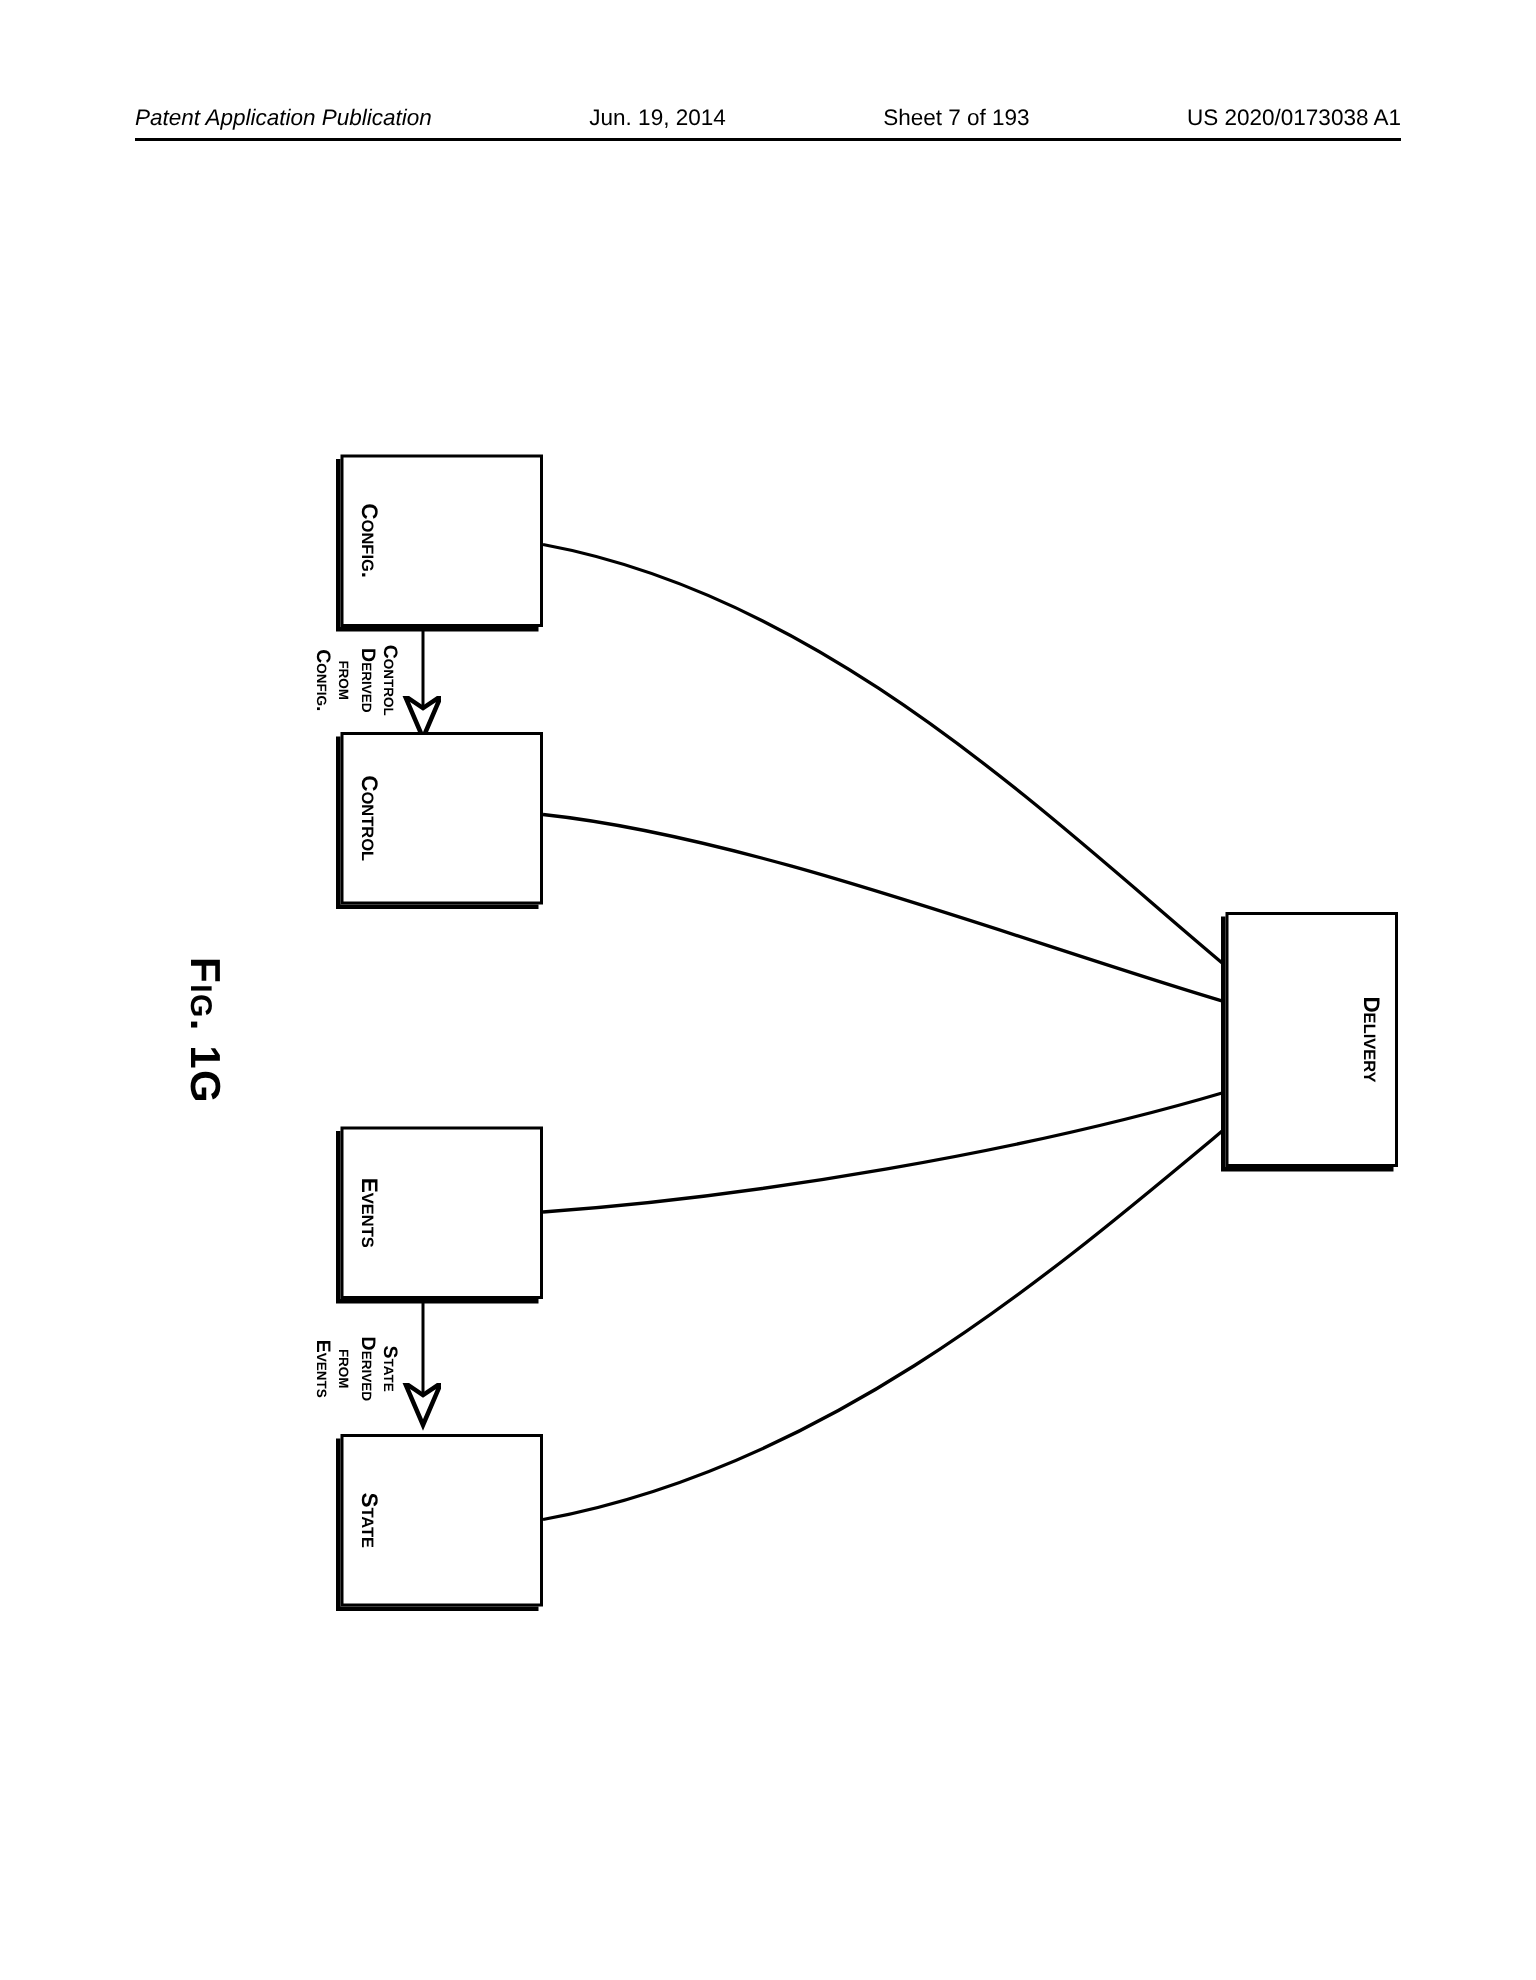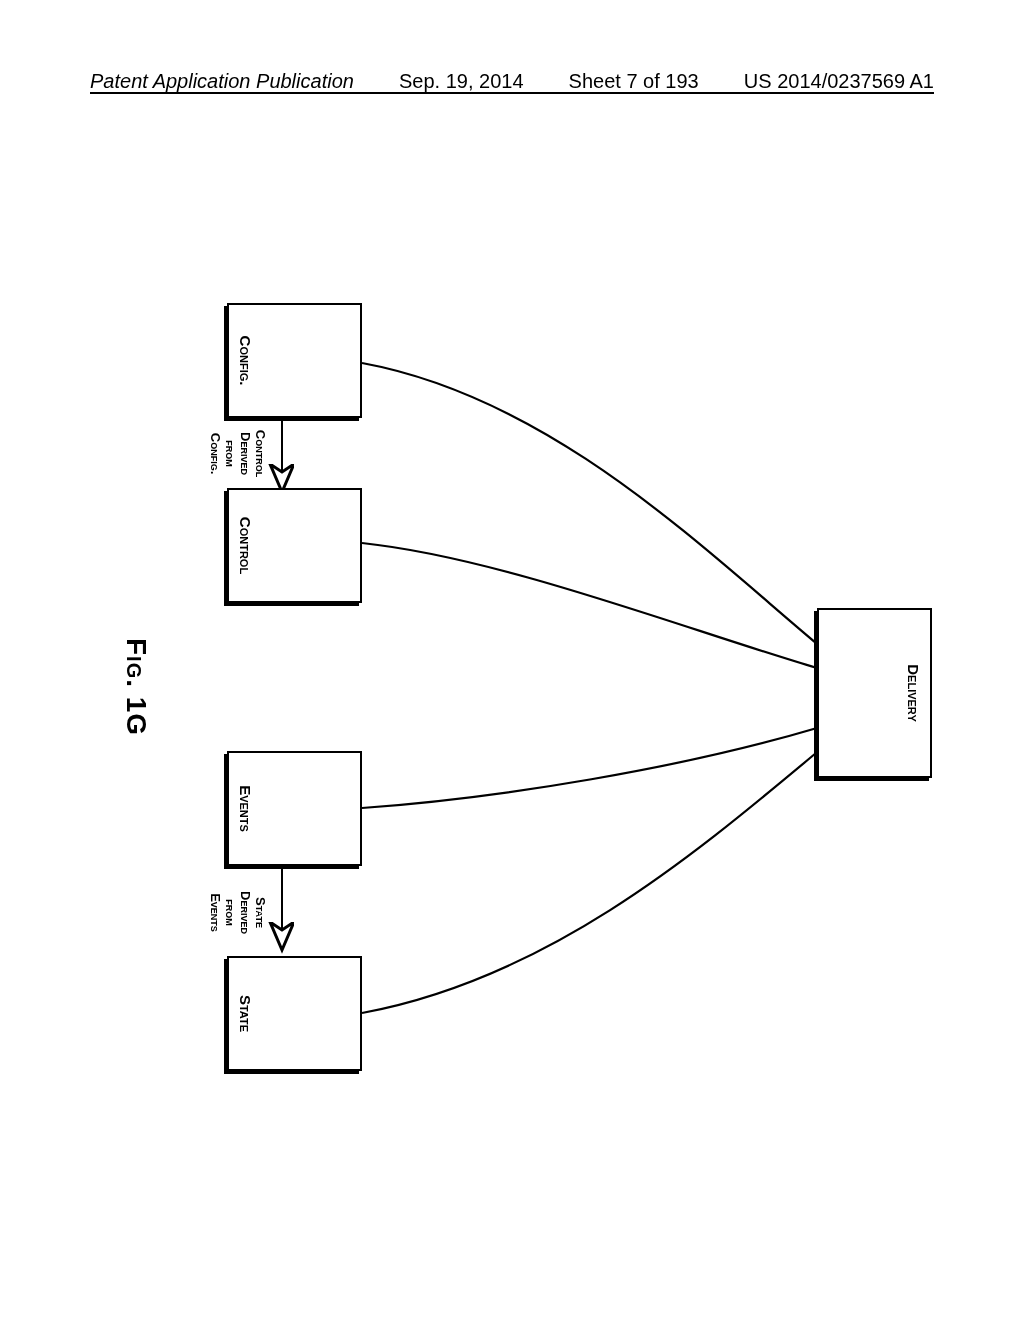--- a/index.html
+++ b/index.html
@@ -12,21 +12,21 @@
     }
     .header {
       position: absolute;
       top: 70px;
       left: 0;
       width: 1024px;
       padding: 0 90px;
       display: flex;
       justify-content: space-between;
       align-items: center;
-      font-size: 20px;
+      font-size: 15px;
     }
     .header-left { font-style: italic; }
     .header-rule {
       position: absolute;
       top: 92px;
       left: 90px;
       width: 844px;
       height: 2px;
       background: black;
     }
@@ -77,23 +77,23 @@
       width: 100%; height: 100%;
       pointer-events: none;
       overflow: visible;
     }
   </style>
 </head>
 <body>
 
 <div class="header">
   <span class="header-left">Patent Application Publication</span>
-  <span>Sep. 19, 2014</span>
+  <span>Jun. 19, 2014</span>
   <span>Sheet 7 of 193</span>
-  <span>US 2014/0237569 A1</span>
+  <span>US 2020/0173038 A1</span>
 </div>
 <div class="header-rule"></div>
 
 <div class="diagram-area">
 
   <svg class="connector" viewBox="0 0 784 980">
 
     <path d="M 350 180 C 250 300, 100 450, 65 640" stroke="black" stroke-width="2.2" fill="none"></path>
     <path d="M 370 185 C 330 320, 260 500, 245 640" stroke="black" stroke-width="2.2" fill="none"></path>
     <path d="M 430 185 C 470 320, 500 500, 510 640" stroke="black" stroke-width="2.2" fill="none"></path>

